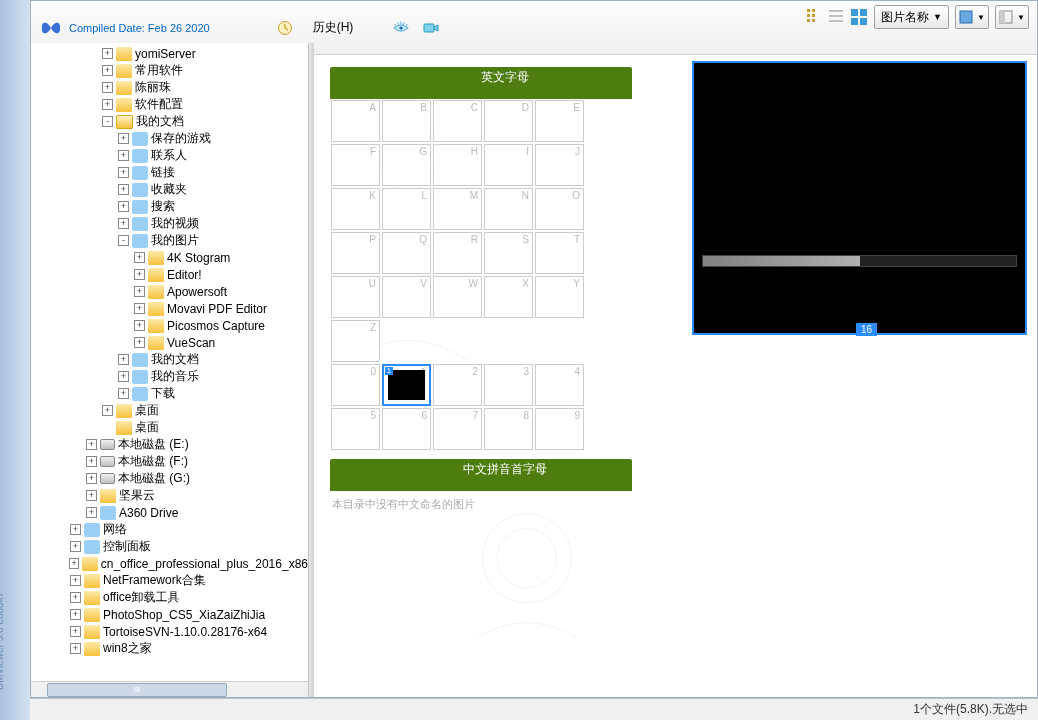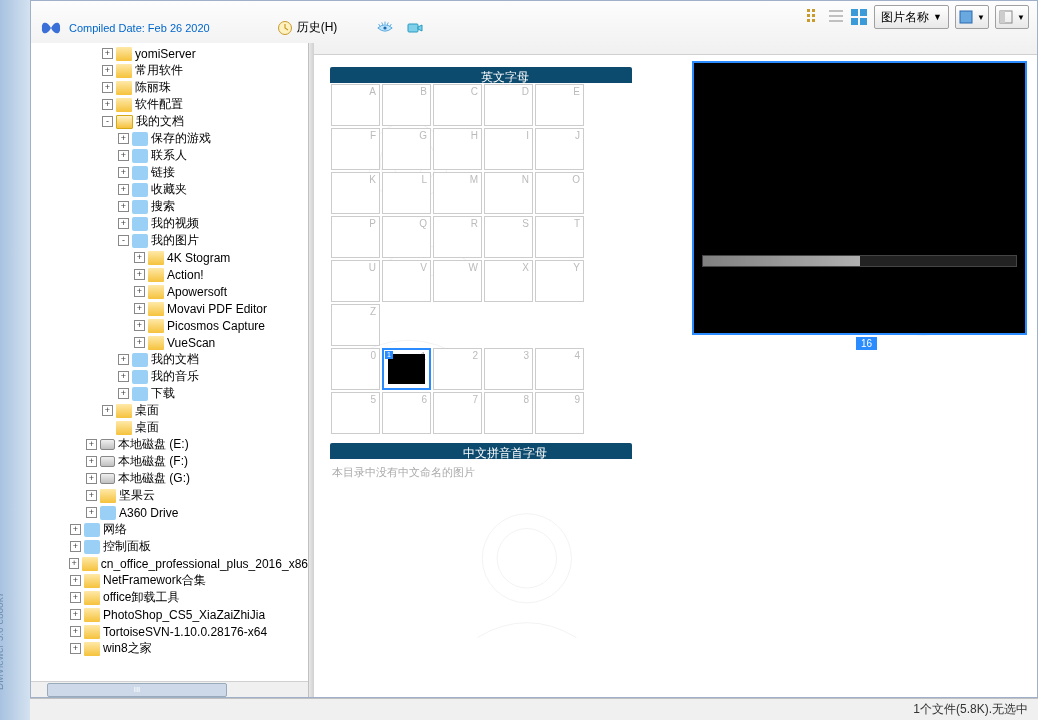--- a/index.html
+++ b/index.html
@@ -5,21 +5,21 @@
 * { box-sizing: border-box; margin: 0; padding: 0; font-family: "Microsoft YaHei", Arial, sans-serif; font-size: 12px; }
 body { background: #d4e2f0; width: 1038px; height: 720px; overflow: hidden; position: relative; }
 .window { position: absolute; left: 30px; top: 0; right: 0; bottom: 22px; background: #fff; border: 1px solid #a0b0c8; }
 .sideband { position: absolute; left: 0; top: 0; width: 30px; bottom: 0; background: linear-gradient(to right, #a8c2e0, #d4e2f0); }
 .sideband-text { position: absolute; left: 5px; bottom: 30px; transform: rotate(-90deg); transform-origin: left bottom; color: #7090b0; font-size: 10px; white-space: nowrap; }
 
 .toolbar { height: 54px; border-bottom: 1px solid #d0d0d0; background: linear-gradient(#fdfdfd, #f0f0f0); display: flex; align-items: center; padding: 0 8px; position: relative; }
 .logo { width: 24px; height: 24px; margin-right: 6px; }
 .compiled { color: #0066cc; font-size: 11px; }
 .toolbar-spacer { width: 60px; }
-.tb-btn { display: flex; align-items: center; gap: 4px; padding: 2px 6px; border: 1px solid transparent; border-radius: 2px; cursor: pointer; }
+.tb-btn { display: flex; align-items: center; gap: 20px; padding: 2px 6px; border: 1px solid transparent; border-radius: 2px; cursor: pointer; }
 .icon16 { width: 16px; height: 16px; }
 .toolbar-right { position: absolute; right: 8px; top: 4px; display: flex; align-items: center; gap: 6px; }
 .view-icons { display: flex; gap: 4px; }
 .view-grid { width: 18px; height: 18px; cursor: pointer; }
 .winctrl { position: absolute; right: 6px; top: 2px; display: flex; gap: 4px; font-size: 14px; font-weight: bold; color: #333; }
 .winctrl span { cursor: pointer; padding: 0 3px; }
 .combo { border: 1px solid #a0a0a0; background: linear-gradient(#fff,#e8e8e8); height: 24px; display: flex; align-items: center; padding: 0 6px; gap: 4px; cursor: pointer; border-radius: 2px; }
 
 .main { display: flex; position: absolute; top: 42px; left: 0; right: 0; bottom: 0; }
 .left-pane { width: 278px; min-width: 278px; border-right: 1px solid #c0c0c0; background: #fff; display: flex; flex-direction: column; }
@@ -35,35 +35,35 @@
 .expander.blank { border: none; background: transparent; }
 .ticon { width: 16px; height: 14px; display: inline-block; margin-right: 3px; }
 .folder { background: linear-gradient(#ffe9a8, #f5c23c); border-radius: 1px; }
 .folder-open { background: linear-gradient(#fff3cc, #f5c23c); border: 1px solid #d4a817; border-radius: 1px; width: 17px; }
 .drive { background: linear-gradient(#f0f0f0, #c0c0c0); border: 1px solid #888; border-radius: 2px; width: 15px; height: 11px; }
 .zip { background: linear-gradient(#d0d0d0, #909090); border-radius: 1px; }
 .special { background: #9ad0f5; border-radius: 2px; }
 .pad { display: inline-block; }
 
 .grid-area { position: absolute; left: 16px; top: 16px; width: 302px; }
-.group-header { height: 16px; background: #0c4a6e; color: #fff; text-align: center; line-height: 20px; font-size: 12px; border-radius: 2px 2px 0 0; margin-top: 8px; padding-left: 48px; }
+.group-header { height: 32px; background: #4d7c0f; color: #fff; text-align: center; line-height: 20px; font-size: 12px; border-radius: 2px 2px 0 0; margin-top: 8px; padding-left: 48px; }
 .thumbs { display: flex; flex-wrap: wrap; }
 .cell { width: 49px; height: 42px; border: 1px solid #ccc; background: #fff; margin: 1px; position: relative; }
 .cell .lab { position: absolute; right: 3px; top: 1px; font-size: 10px; color: #bbb; }
 .cell.selected { border: 2px solid #2a8cff; }
 .cell.selected .inner { background: #000; position: absolute; left: 4px; top: 4px; right: 4px; bottom: 4px; }
 .cell.selected .corner { position: absolute; left: 1px; top: 1px; width: 8px; height: 8px; background: #2a8cff; font-size: 7px; color: #fff; text-align: center; line-height: 8px; }
 .no-cn { color: #aaa; font-size: 11px; padding: 6px 2px; }
 
 .preview { position: absolute; right: 10px; top: 18px; width: 335px; height: 274px; border: 2px solid #2a8cff; background: #000; }
 .preview-loading { position: absolute; left: 0; right: 0; top: 192px; }
 .preview-loading .txt { color: #aaa; font-size: 10px; margin: 0 0 4px 8px; }
 .progress { margin: 0 8px; height: 12px; border: 1px solid #444; background: #222; position: relative; }
 .progress .bar { position: absolute; left: 0; top: 0; bottom: 0; width: 50%; background: linear-gradient(to right, #808080, #b0b0b0); }
-.preview-caption { position: absolute; right: 160px; top: 294px; background: #2a8cff; color: #fff; font-size: 10px; padding: 1px 5px; }
+.preview-caption { position: absolute; right: 160px; top: 280px; background: #2a8cff; color: #fff; font-size: 10px; padding: 1px 5px; }
 
 .floral { position: absolute; inset: 0; opacity: 0.06; pointer-events: none; }
 .floral svg { width: 100%; height: 100%; }
 
 .status { position: absolute; left: 30px; right: 0; bottom: 0; height: 22px; background: #f0f0f0; border-top: 1px solid #c0c0c0; display: flex; align-items: center; justify-content: flex-end; padding: 0 10px; font-size: 11px; color: #333; }
 .hscroll-track { height: 16px; background: #f0f0f0; border-top: 1px solid #d0d0d0; display: flex; align-items: center; }
 .hscroll-thumb { height: 14px; background: #cdd9e8; border: 1px solid #9ab; margin-left: 16px; width: 180px; border-radius: 2px; text-align: center; font-size: 8px; color: #fff; line-height: 12px; }
 </style>
 </head>
 <body>
@@ -229,21 +229,21 @@
           <div class="node">
             <span class="pad" style="width: 96px;"></span>
             <span class="expander">+</span>
             <span class="ticon folder"></span>
             <span>4K Stogram</span>
           </div>
           <div class="node">
             <span class="pad" style="width: 96px;"></span>
             <span class="expander">+</span>
             <span class="ticon folder"></span>
-            <span>Action!</span>
+            <span>Editor!</span>
           </div>
           <div class="node">
             <span class="pad" style="width: 96px;"></span>
             <span class="expander">+</span>
             <span class="ticon folder"></span>
             <span>Apowersoft</span>
           </div>
           <div class="node">
             <span class="pad" style="width: 96px;"></span>
             <span class="expander">+</span>

